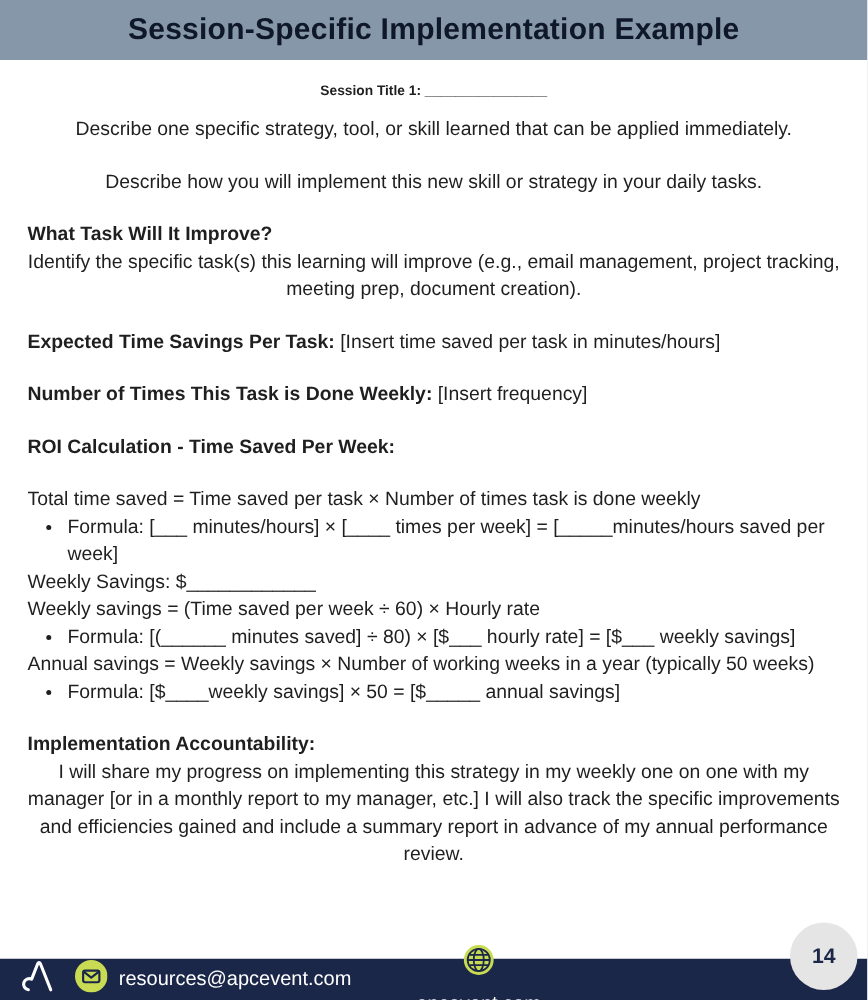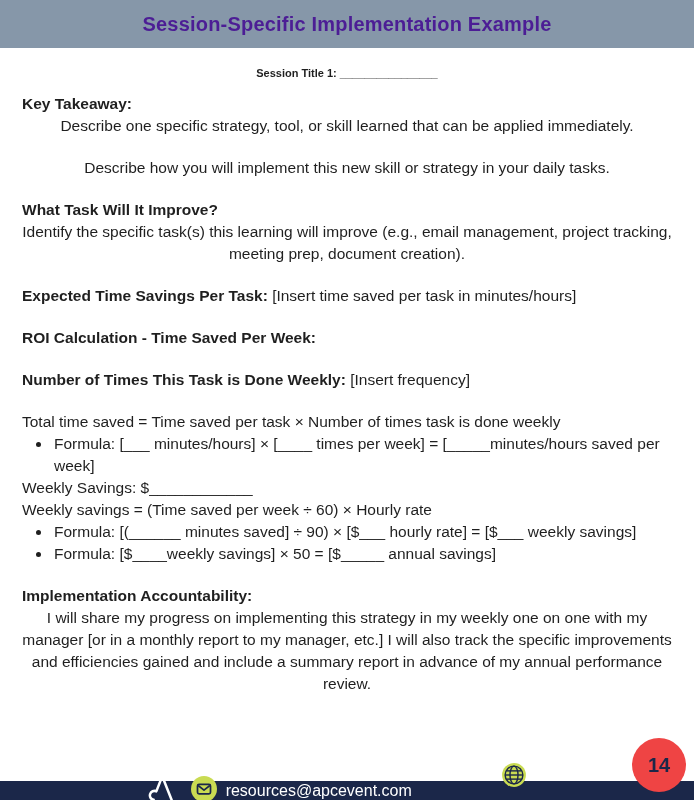--- a/index.html
+++ b/index.html
@@ -17,22 +17,22 @@
   
   .header {
     height: 48px;
     background: #8697A9;
     display: flex;
     align-items: center;
     justify-content: center;
   }
   .header .title {
     margin: 0;
-    color: #4c1d95;
-    font-size: 20px;
+    color: #0f172a;
+    font-size: 24px;
     font-weight: 700;
     letter-spacing: 0.2px;
   }
   
   .session-title {
     margin-top: 19px;
     text-align: center;
     font-weight: 700;
     font-size: 11px;
   }
@@ -55,106 +55,105 @@
   ul.formula-list {
     margin: 0;
     padding-left: 30px;
     list-style: disc outside;
   }
   ul.formula-list li { padding-left: 2px; }
   
   .footer {
     position: absolute;
     left: 0; right: 0; bottom: 0;
-    height: 19px;
+    height: 33px;
     background: #1B2749;
     display: flex;
     align-items: center;
     color: #ffffff;
     font-size: 16px;
     padding-left: 14px;
-    justify-content: center;
   }
   .brand-logo { flex: 0 0 auto; }
   .fgroup {
     display: flex;
     align-items: center;
     gap: 9px;
   }
   .fgroup.email { margin-left: 12px; }
   .fgroup.site  { margin-left: 52px; flex-direction: column; }
   .flink { color: #ffffff; text-decoration: none; }
   .page-badge {
     position: absolute;
     right: 8px;
     bottom: 8px;
     width: 54px;
     height: 54px;
     border-radius: 50%;
-    background: #ef4444;
+    background: #e5e5e5;
     color: #1B2749;
     font-weight: 700;
-    font-size: 20px;
+    font-size: 17px;
     display: flex;
     align-items: center;
     justify-content: center;
     z-index: 2;
   }
 </style>
 </head>
 <body>
 
 <div class="page">
 
   <div class="header">
     <h1 class="title">Session-Specific Implementation Example</h1>
   </div>
 
   <div class="session-title">Session Title 1: ________________</div>
 
   <div class="content">
 
     <div class="block">
-      <div class="heading">Key Takeaway:</div>
       <p class="para">Describe one specific strategy, tool, or skill learned that can be applied immediately.</p>
     </div>
 
     <div class="block">
       <p class="para">Describe how you will implement this new skill or strategy in your daily tasks.</p>
     </div>
 
     <div class="block">
       <div class="heading">What Task Will It Improve?</div>
       <p class="para">Identify the specific task(s) this learning will improve (e.g., email management, project tracking, meeting prep, document creation).</p>
     </div>
 
     <div class="block">
       <span class="inline-label">Expected Time Savings Per Task:</span>
       <span>[Insert time saved per task in minutes/hours]</span>
     </div>
 
     <div class="block">
-      <div class="heading">ROI Calculation - Time Saved Per Week:</div>
-    </div>
-
-    <div class="block">
       <span class="inline-label">Number of Times This Task is Done Weekly:</span>
       <span>[Insert frequency]</span>
+    </div>
+
+    <div class="block">
+      <div class="heading">ROI Calculation - Time Saved Per Week:</div>
     </div>
 
     <div class="block">
       <div class="roi-line">Total time saved = Time saved per task × Number of times task is done weekly</div>
       <ul class="formula-list">
         <li>Formula: [___ minutes/hours] × [____ times per week] = [_____minutes/hours saved per week]</li>
       </ul>
       <div class="roi-line">Weekly Savings: $____________</div>
       <div class="roi-line">Weekly savings = (Time saved per week ÷ 60) × Hourly rate</div>
       <ul class="formula-list">
-        <li>Formula: [(______ minutes saved] ÷ 90) × [$___ hourly rate] = [$___ weekly savings]</li>
+        <li>Formula: [(______ minutes saved] ÷ 80) × [$___ hourly rate] = [$___ weekly savings]</li>
       </ul>
+      <div class="roi-line">Annual savings = Weekly savings × Number of working weeks in a year (typically 50 weeks)</div>
       <ul class="formula-list">
         <li>Formula: [$____weekly savings] × 50 = [$_____ annual savings]</li>
       </ul>
     </div>
 
     <div class="block">
       <div class="heading">Implementation Accountability:</div>
       <p class="para">I will share my progress on implementing this strategy in my weekly one on one with my manager [or in a monthly report to my manager, etc.] I will also track the specific improvements and efficiencies gained and include a summary report in advance of my annual performance review.</p>
     </div>
 

